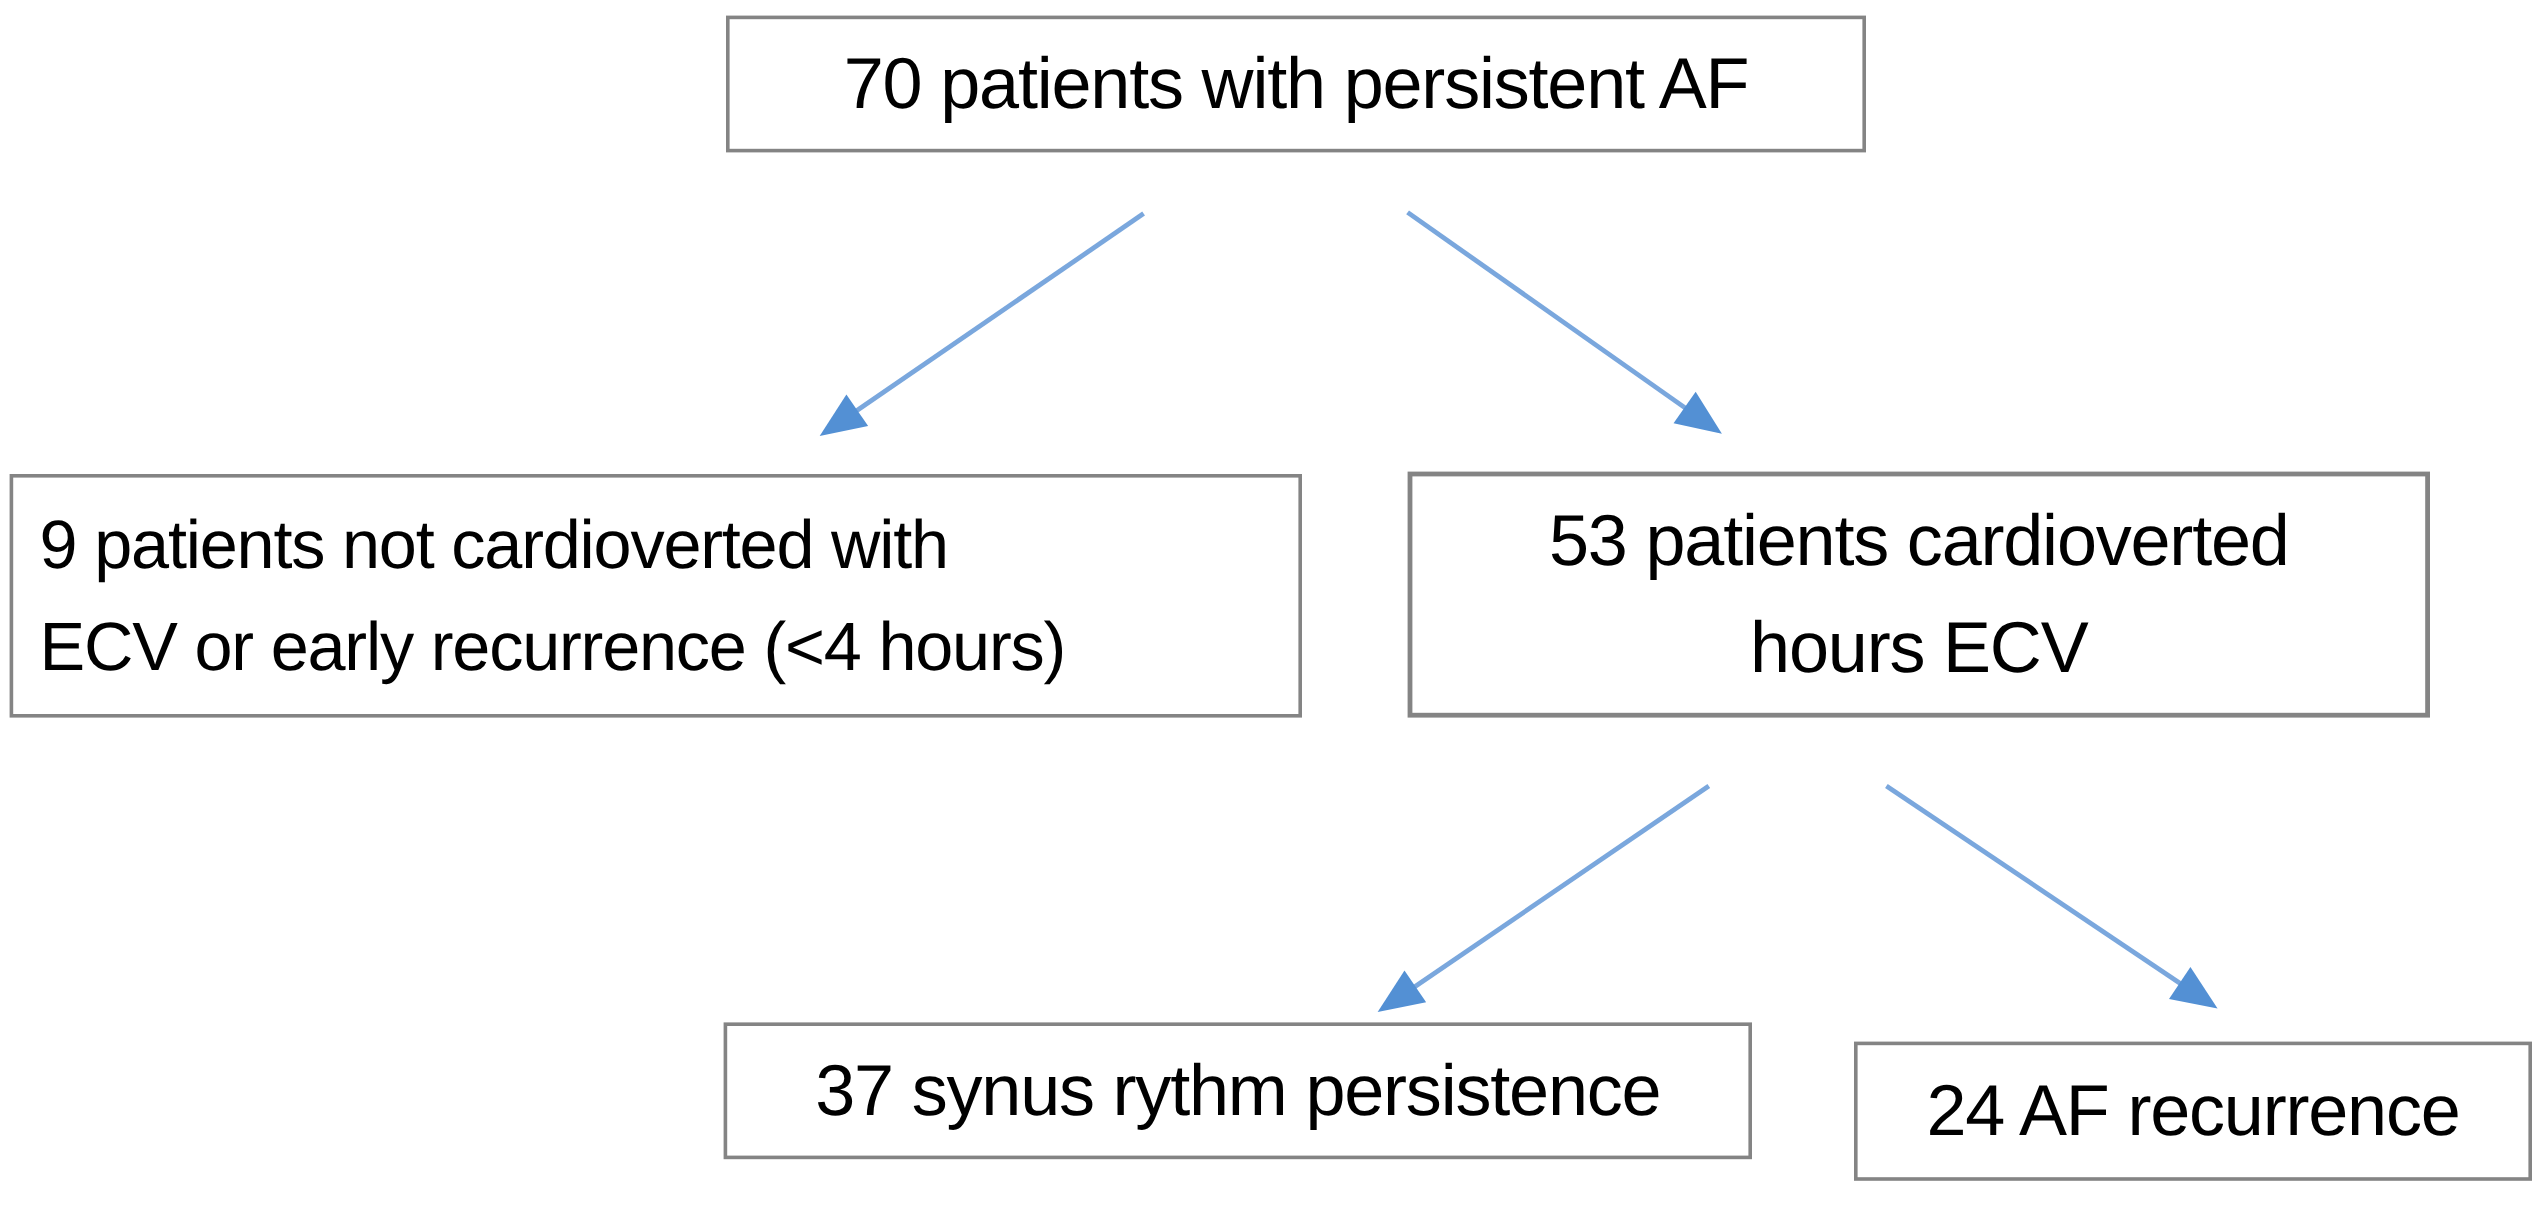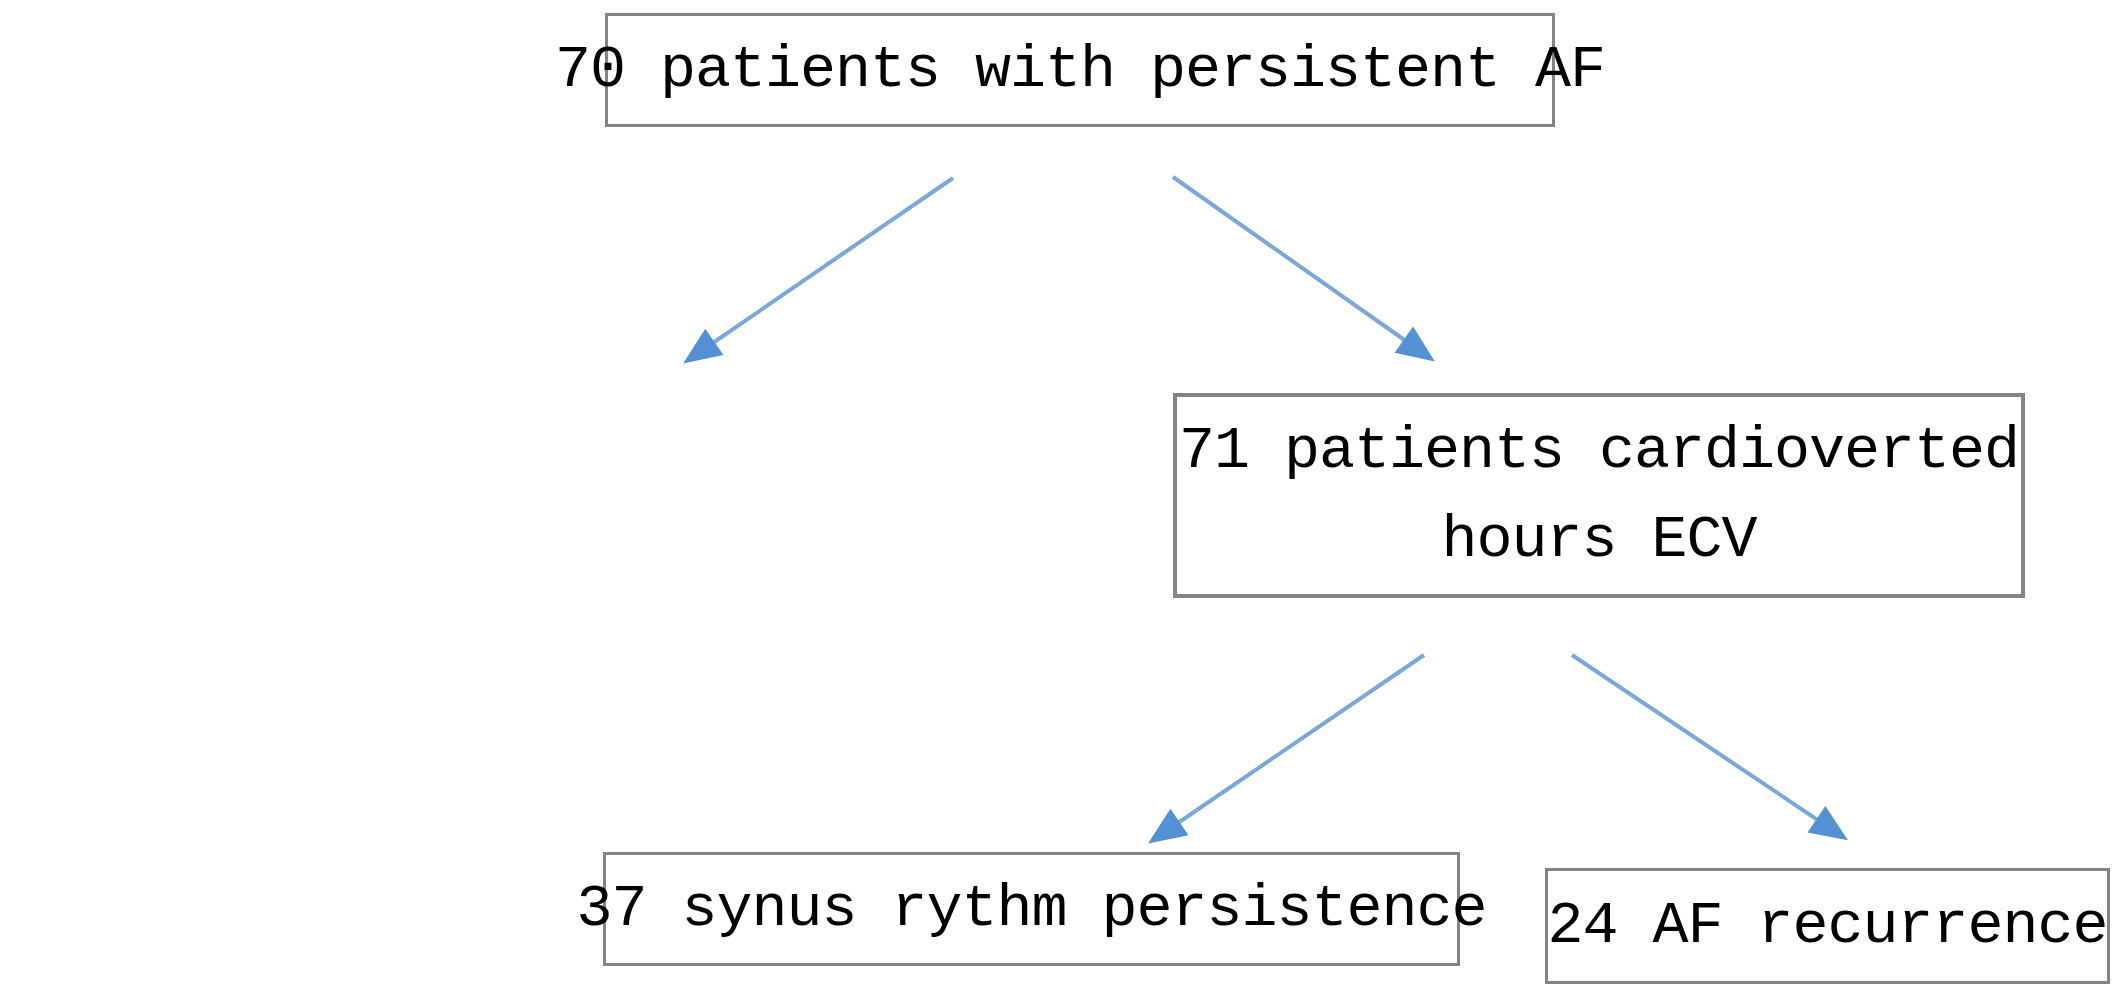--- a/index.html
+++ b/index.html
@@ -32,21 +32,21 @@
     border:3px solid var(--border);
     display:flex;
     flex-direction:column;
     justify-content:center;
     align-items:center;
     text-align:center;
     font-size:60px;
     letter-spacing:-1px;
     line-height:1.48;
   }
-  .node .line{display:block;white-space:nowrap;font-family:Liberation Mono, monospace;}
+  .node .line{display:block;white-space:nowrap;}
   .node-persistent-af{left:605px;top:13px;width:950px;height:114px;}
   .node-not-cardioverted{
     left:8px;top:395px;width:1077px;height:203px;
     align-items:flex-start;text-align:left;
     padding-left:22px;padding-right:8px;
     font-size:57px;
   }
   .node-cardioverted{left:1173px;top:393px;width:852px;height:205px;border-width:4px;}
   .node-sinus-rhythm{left:603px;top:852px;width:857px;height:114px;}
   .node-af-recurrence{left:1545px;top:868px;width:565px;height:116px;}
@@ -75,23 +75,27 @@
     </g>
     <g>
       <line class="arrow-line" x1="1572" y1="655" x2="1843" y2="837" marker-end="url(#head)"></line>
     </g>
   </svg>
 
   <div class="node node-persistent-af">
     <span class="line">70 patients with persistent AF</span>
   </div>
 
+  <div class="node node-not-cardioverted">
+    <span class="line">9 patients not cardioverted with</span>
+    <span class="line">ECV or early recurrence (&lt;4 hours)</span>
+  </div>
 
   <div class="node node-cardioverted">
-    <span class="line">71 patients cardioverted</span>
+    <span class="line">53 patients cardioverted</span>
     <span class="line">hours ECV</span>
   </div>
 
   <div class="node node-sinus-rhythm">
     <span class="line">37 synus rythm persistence</span>
   </div>
 
   <div class="node node-af-recurrence">
     <span class="line">24 AF recurrence</span>
   </div>

